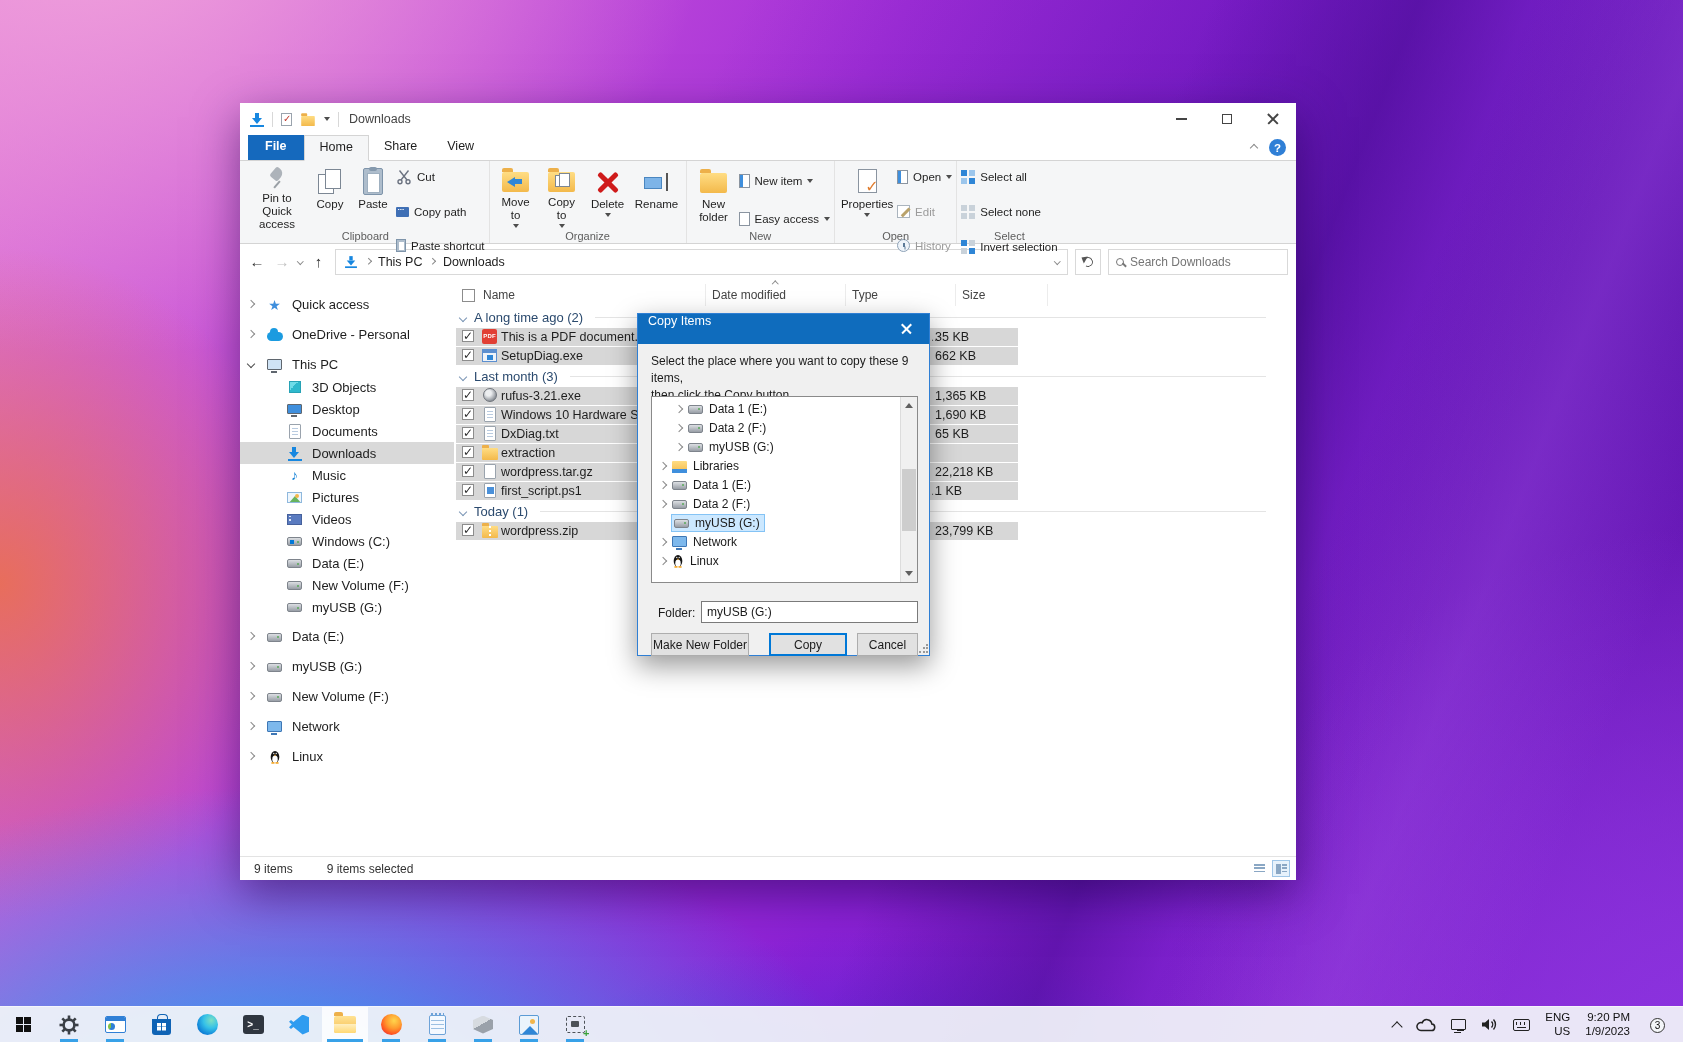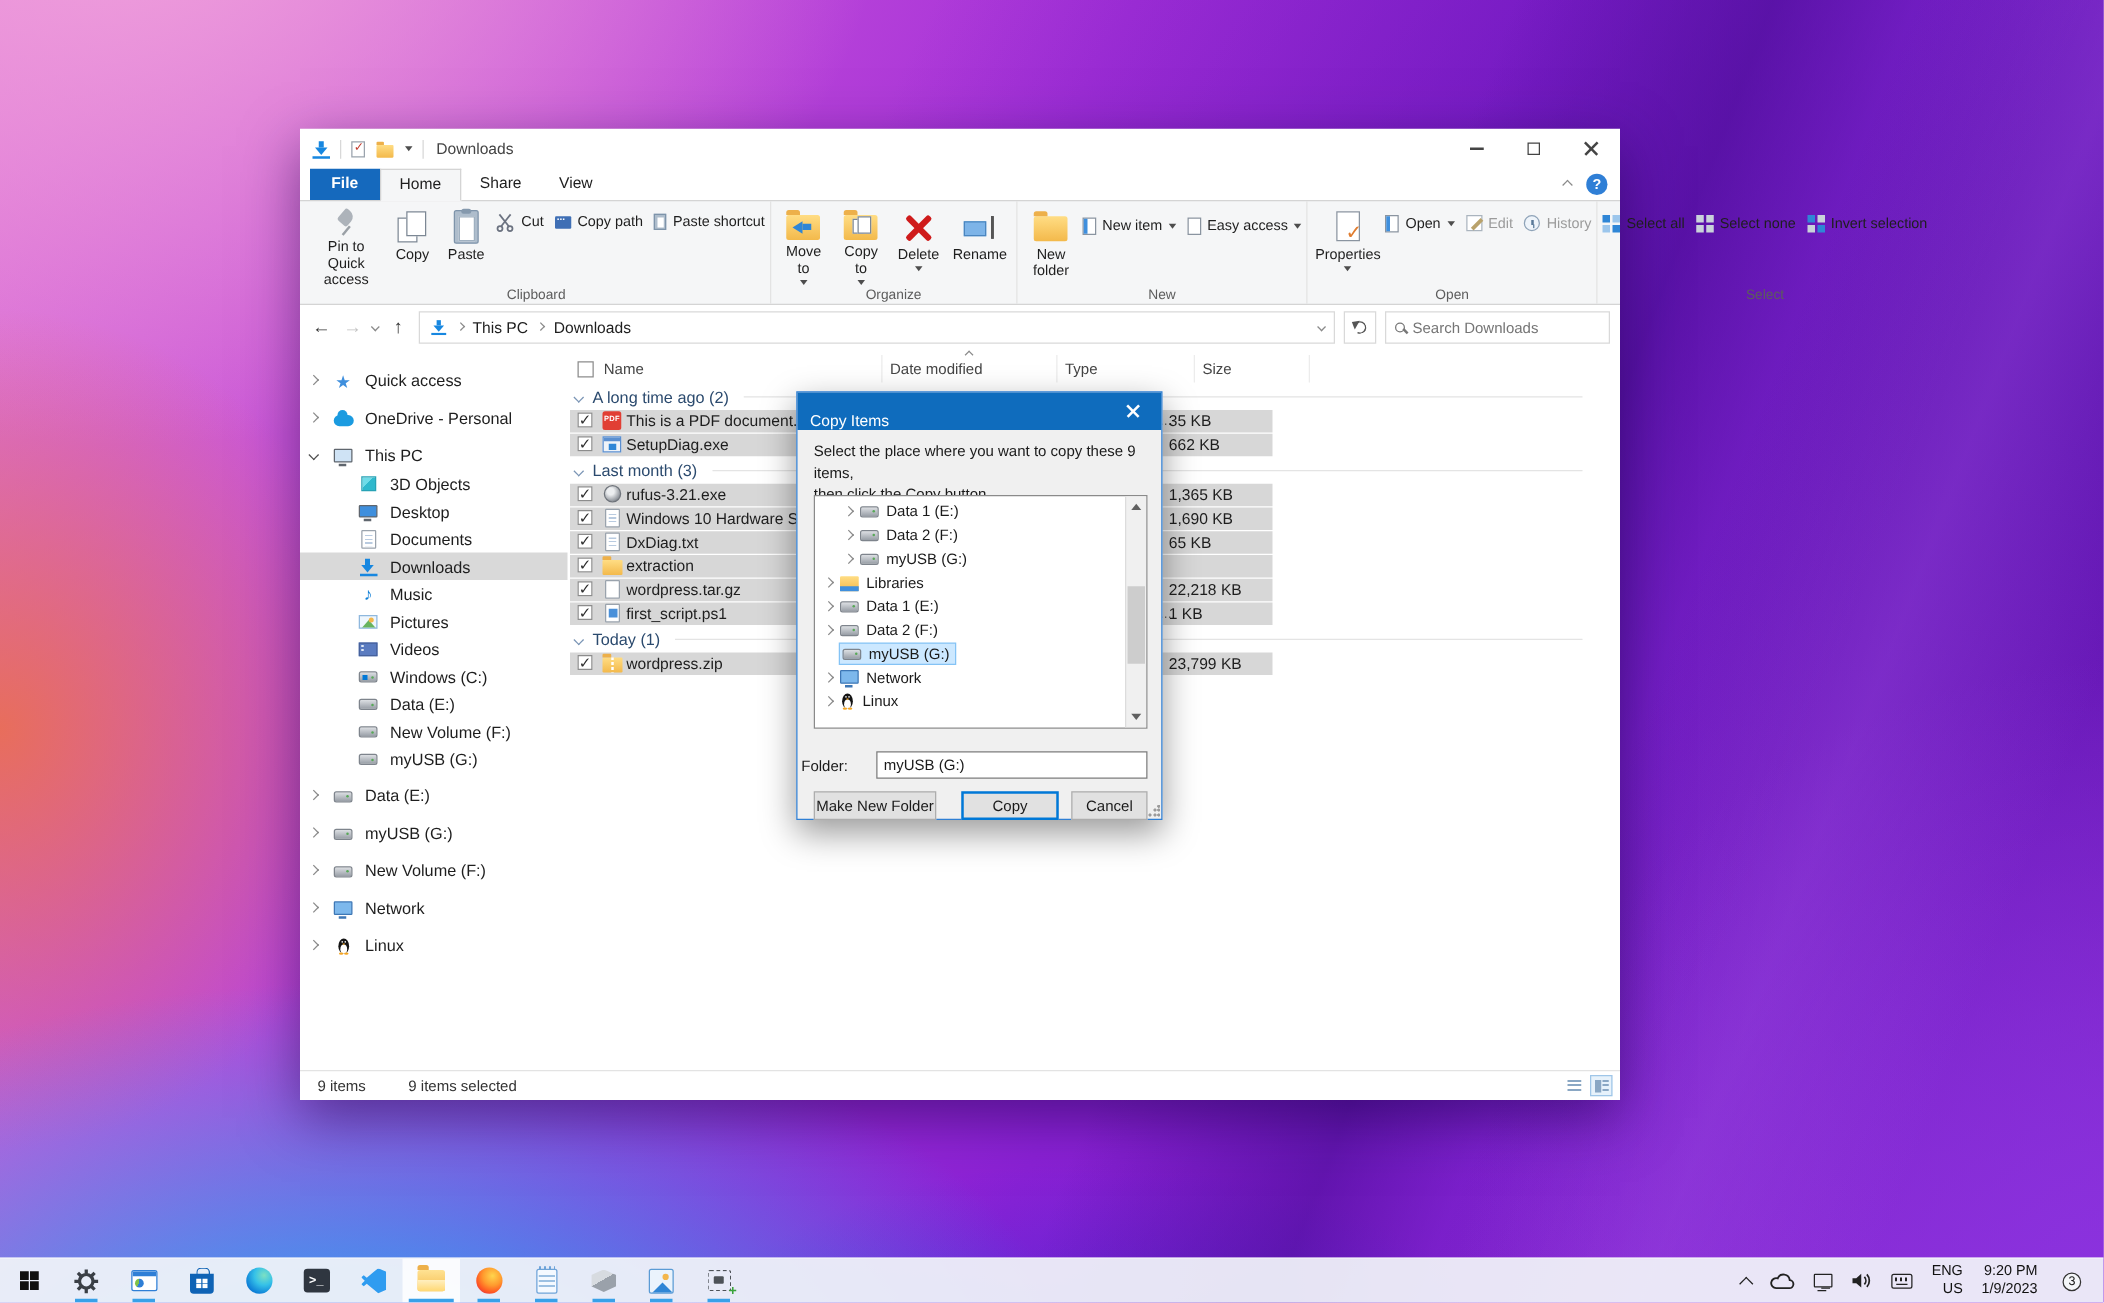--- a/index.html
+++ b/index.html
@@ -92,21 +92,21 @@
 .tab.file{background:#1569bd;color:#fff;font-weight:bold;padding:4px 17px 3px}
 .tab.active{border:1px solid #d4d4d4;border-bottom:1px solid #f5f6f7;background:#f5f6f7;margin-bottom:-1px}
 .tabright{margin-left:auto;display:flex;align-items:center;gap:12px;padding-right:10px}
 .help{width:17px;height:17px;border-radius:50%;background:#2f7fd6;color:#fff;font-size:11.5px;font-weight:bold;display:flex;align-items:center;justify-content:center}
 
 .ribbon{height:84px;background:#f5f6f7;border-top:1px solid #d4d4d4;border-bottom:1px solid #d4d4d4;display:flex;padding-left:2px;flex:none}
 .rgrp{position:relative;padding:3px 4px 15px;display:flex;gap:2px;border-right:1px solid #e3e3e3}
 .glabel{position:absolute;bottom:1px;left:0;right:0;text-align:center;font-size:11px;color:#5d5d5d}
 .rbtn{display:flex;flex-direction:column;align-items:center;gap:2px;padding:2px 3px 0;font-size:11.5px;text-align:center;line-height:1.15;color:#1e1e1e}
 .ric{height:30px;display:flex;align-items:center;justify-content:center}
-.rcol{display:flex;gap:9px;padding-top:5px}
+.rcol{display:flex;flex-direction:column;gap:21px;padding-top:5px}
 .rsm{display:flex;align-items:center;gap:5px;font-size:11.5px;height:17px;white-space:nowrap}
 .rsm.gray{color:#9b9b9b}
 
 .r-pin{width:18px;height:24px}
 .r-pin::before{content:"";position:absolute;left:4px;top:2px;width:10px;height:12px;background:#adb3ba;border-radius:2px 6px 2px 2px;transform:rotate(40deg)}
 .r-pin::after{content:"";position:absolute;left:8px;top:14px;width:2px;height:9px;background:#9aa0a6;transform:rotate(40deg)}
 .pg2{width:24px;height:27px}
 .pg2::before,.pg2::after{content:"";position:absolute;width:14px;height:18px;background:#fff;border:1px solid #7c8794}
 .pg2::before{left:0;top:6px}.pg2::after{left:7px;top:1px}
 .r-paste{width:20px;height:27px;background:#aebdcc;border:1px solid #7e94aa;border-radius:2px}
@@ -194,39 +194,39 @@
 
 .statusbar{height:24px;border-top:1px solid #e3e3e3;display:flex;align-items:center;padding:0 14px;gap:34px;font-size:12px;color:#333;position:relative;flex:none}
 .sbviews{position:absolute;right:6px;top:3px;display:flex;gap:4px}
 .sbv{width:18px;height:17px;border:1px solid transparent;display:flex;align-items:center;justify-content:center}
 .sbv.on{border-color:#9fc6e8;background:#e7f2fb}
 .sbv-i1{width:11px;height:10px;background:repeating-linear-gradient(#8aa7c4 0 1.5px,transparent 1.5px 3.5px)}
 .sbv-i2{width:11px;height:10px;background:linear-gradient(#8aa7c4,#8aa7c4) 0 0/5px 10px no-repeat,repeating-linear-gradient(#8aa7c4 0 1.5px,transparent 1.5px 3.5px) 6px 0/5px 10px no-repeat}
 
 
 .dlg{position:absolute;left:637px;top:313px;width:293px;height:343px;background:#f0f0f0;border:1px solid #2f7fd4;box-shadow:0 10px 26px rgba(0,0,0,.4);font-size:12px;color:#1a1a1a}
-.dtit{height:30px;background:#0f6cbd;color:#fff;display:flex;align-items:flex-end;padding-left:10px;font-size:12.5px}
+.dtit{height:30px;background:#0f6cbd;color:#fff;display:flex;align-items:flex-start;padding-left:10px;font-size:12.5px}
 .dx{margin-left:auto;width:45px;height:100%;display:flex;align-items:center;justify-content:center;position:relative}
 .dx i{position:relative;width:11px;height:11px;display:block}
 .dx i::before,.dx i::after{content:"";position:absolute;left:-1px;top:4.5px;width:13px;height:1.5px;background:#fff}
 .dx i::before{transform:rotate(45deg)}.dx i::after{transform:rotate(-45deg)}
 .dtext{padding:9px 13px 0;line-height:1.4}
 .dtree{position:absolute;left:13px;top:82px;width:267px;height:187px;background:#fff;border:1px solid #8a8a8a;overflow:hidden;padding-top:2px}
 .trow{height:19px;display:flex;align-items:center;gap:6px;font-size:12px}
 .trow .exp{margin-left:8px}
 .trow.lv2 .exp{margin-left:24px}
 .trow .noexp{width:6px;margin-left:8px}
 .selwrap{display:flex;align-items:center;gap:6px;background:#cce8ff;box-shadow:0 0 0 1px #84c3f5;padding:1px 4px 1px 2px}
 .dscroll{position:absolute;right:0;top:0;bottom:0;width:17px;background:#f0f0f0;border-left:1px solid #dcdcdc}
 .sarr{position:absolute;left:0;width:16px;height:17px;display:flex;align-items:center;justify-content:center}
 .sarr.up{top:0}.sarr.dn{bottom:0}
 .tri-u{width:0;height:0;border-left:4px solid transparent;border-right:4px solid transparent;border-bottom:5px solid #606060}
 .tri-d{width:0;height:0;border-left:4px solid transparent;border-right:4px solid transparent;border-top:5px solid #606060}
 .sthumb{position:absolute;left:1px;width:14px;top:72px;height:62px;background:#cdcdcd}
-.dfl{position:absolute;left:3px;top:292px}
+.dfl{position:absolute;left:20px;top:292px}
 .dfolder{position:absolute;left:63px;top:287px;width:217px;height:22px;border:1px solid #7a7a7a;background:#fff;padding:0 5px;font-size:12px;color:#1a1a1a;outline:none}
 .dbtn{position:absolute;top:319px;height:23px;background:#e1e1e1;border:1px solid #adadad;font-size:12px;display:flex;align-items:center;justify-content:center;color:#1a1a1a}
 .b-mnf{left:13px;width:98px}
 .b-copy{left:131px;width:78px;border:2px solid #0078d7}
 .b-cancel{left:219px;width:61px}
 .grip{position:absolute;right:1px;bottom:1px;width:10px;height:10px;background:radial-gradient(circle at 2px 8px,#9a9a9a 1px,transparent 1.5px),radial-gradient(circle at 6px 8px,#9a9a9a 1px,transparent 1.5px),radial-gradient(circle at 6px 4px,#9a9a9a 1px,transparent 1.5px),radial-gradient(circle at 9px 8px,#9a9a9a 1px,transparent 1.5px),radial-gradient(circle at 9px 4px,#9a9a9a 1px,transparent 1.5px),radial-gradient(circle at 9px 1px,#9a9a9a 1px,transparent 1.5px)}
 
 
 .taskbar{position:absolute;left:0;top:1006px;width:1683px;height:36px;background:rgba(241,244,249,.93);display:flex;align-items:center;border-top:1px solid rgba(255,255,255,.5)}
 .tapps{display:flex;height:100%}

